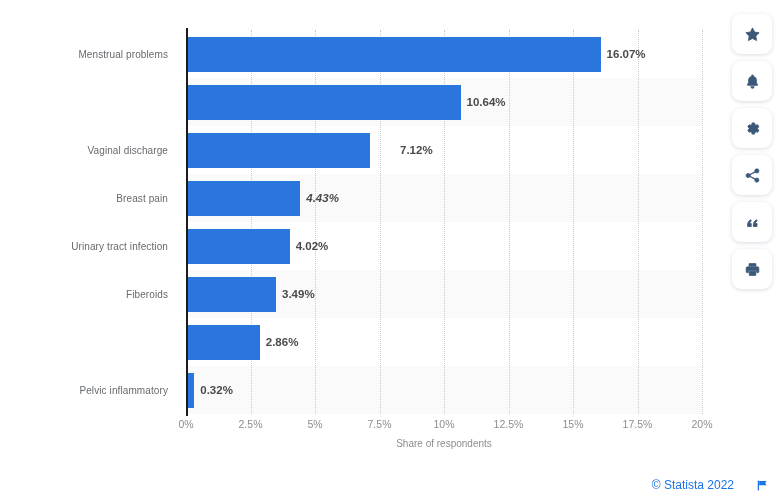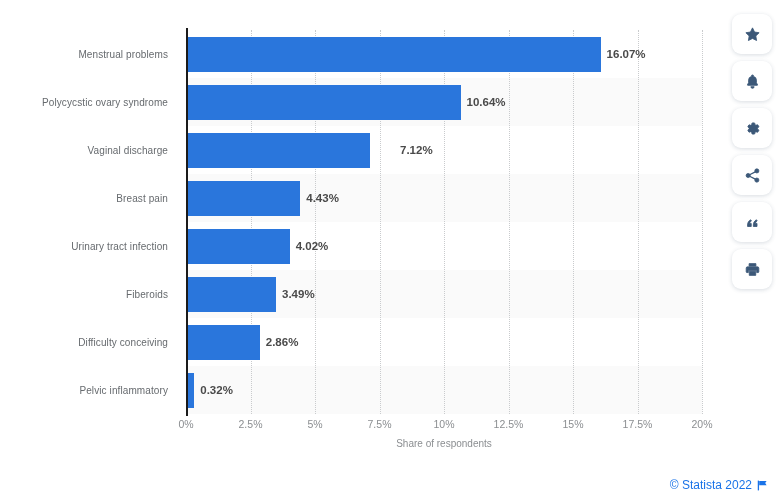--- a/index.html
+++ b/index.html
@@ -72,51 +72,45 @@
     width:40px;height:40px;border-radius:9px;background:#ffffff;
     box-shadow:0 1px 4px rgba(40,60,90,.18);
     display:flex;align-items:center;justify-content:center;
     cursor:pointer;
   }
   .tool-btn svg{display:block;}
 
   
   .footer{
     position:absolute;right:16px;bottom:10px;
-    display:flex;align-items:center;gap:5px;
+    display:flex;align-items:center;gap:23px;
     font-size:12px;color:#1a73e8;margin-left:20px;
   }
   .flag-ico{display:block;}
 </style>
 </head>
 <body>
 
 <div id="chart-root">
 
   <div class="cat-col">
       <div class="cat-cell" style="top: 0px;">
         <span class="cat-label">Menstrual problems</span>
       </div>
-      <div class="cat-cell" style="top: 48px;">
-        <span class="cat-label">Polycycstic ovary syndrome</span>
-      </div>
       <div class="cat-cell" style="top: 96px;">
         <span class="cat-label">Vaginal discharge</span>
       </div>
       <div class="cat-cell" style="top: 192px;">
         <span class="cat-label">Urinary tract infection</span>
       </div>
       <div class="cat-cell" style="top: 144px;">
         <span class="cat-label">Breast pain</span>
       </div>
       <div class="cat-cell" style="top: 240px;">
         <span class="cat-label">Fiberoids</span>
-      </div>
-      <div class="cat-cell" style="top: 288px;">
-        <span class="cat-label">Difficulty conceiving</span>
       </div>
       <div class="cat-cell" style="top: 336px;">
         <span class="cat-label">Pelvic inflammatory</span>
       </div>
     </div>
 
   <div class="plot">
     <div class="bands">
         <div class="band plain" style="top: 0px;"></div>
         <div class="band alt" style="top: 48px;"></div>
@@ -145,21 +139,21 @@
         <div class="bar-row" style="top: 48px;">
           <div class="bar" style="width: 274.512px; background: rgb(42, 118, 220);"></div>
           <div class="bar-value" style="left: 274.512px;">10.64%</div>
         </div>
         <div class="bar-row" style="top: 96px;">
           <div class="bar" style="width: 183.696px; background: rgb(42, 118, 220);"></div>
           <div class="bar-value" style="left: 190px; margin-left: 18px;">7.12%</div>
         </div>
         <div class="bar-row" style="top: 144px;">
           <div class="bar" style="width: 114.294px; background: rgb(42, 118, 220);"></div>
-          <div class="bar-value" style="left: 114.294px;">4.43%</div>
+          <div class="bar-value" style="left: 114.294px; font-style: italic;">4.43%</div>
         </div>
         <div class="bar-row" style="top: 192px; padding-left: 11px;">
           <div class="bar" style="width: 103.716px; background: rgb(42, 118, 220);"></div>
           <div class="bar-value" style="left: 103.716px;">4.02%</div>
         </div>
         <div class="bar-row" style="top: 240px;">
           <div class="bar" style="width: 90.042px; background: rgb(42, 118, 220);"></div>
           <div class="bar-value" style="left: 90.042px;">3.49%</div>
         </div>
         <div class="bar-row" style="top: 288px;">

